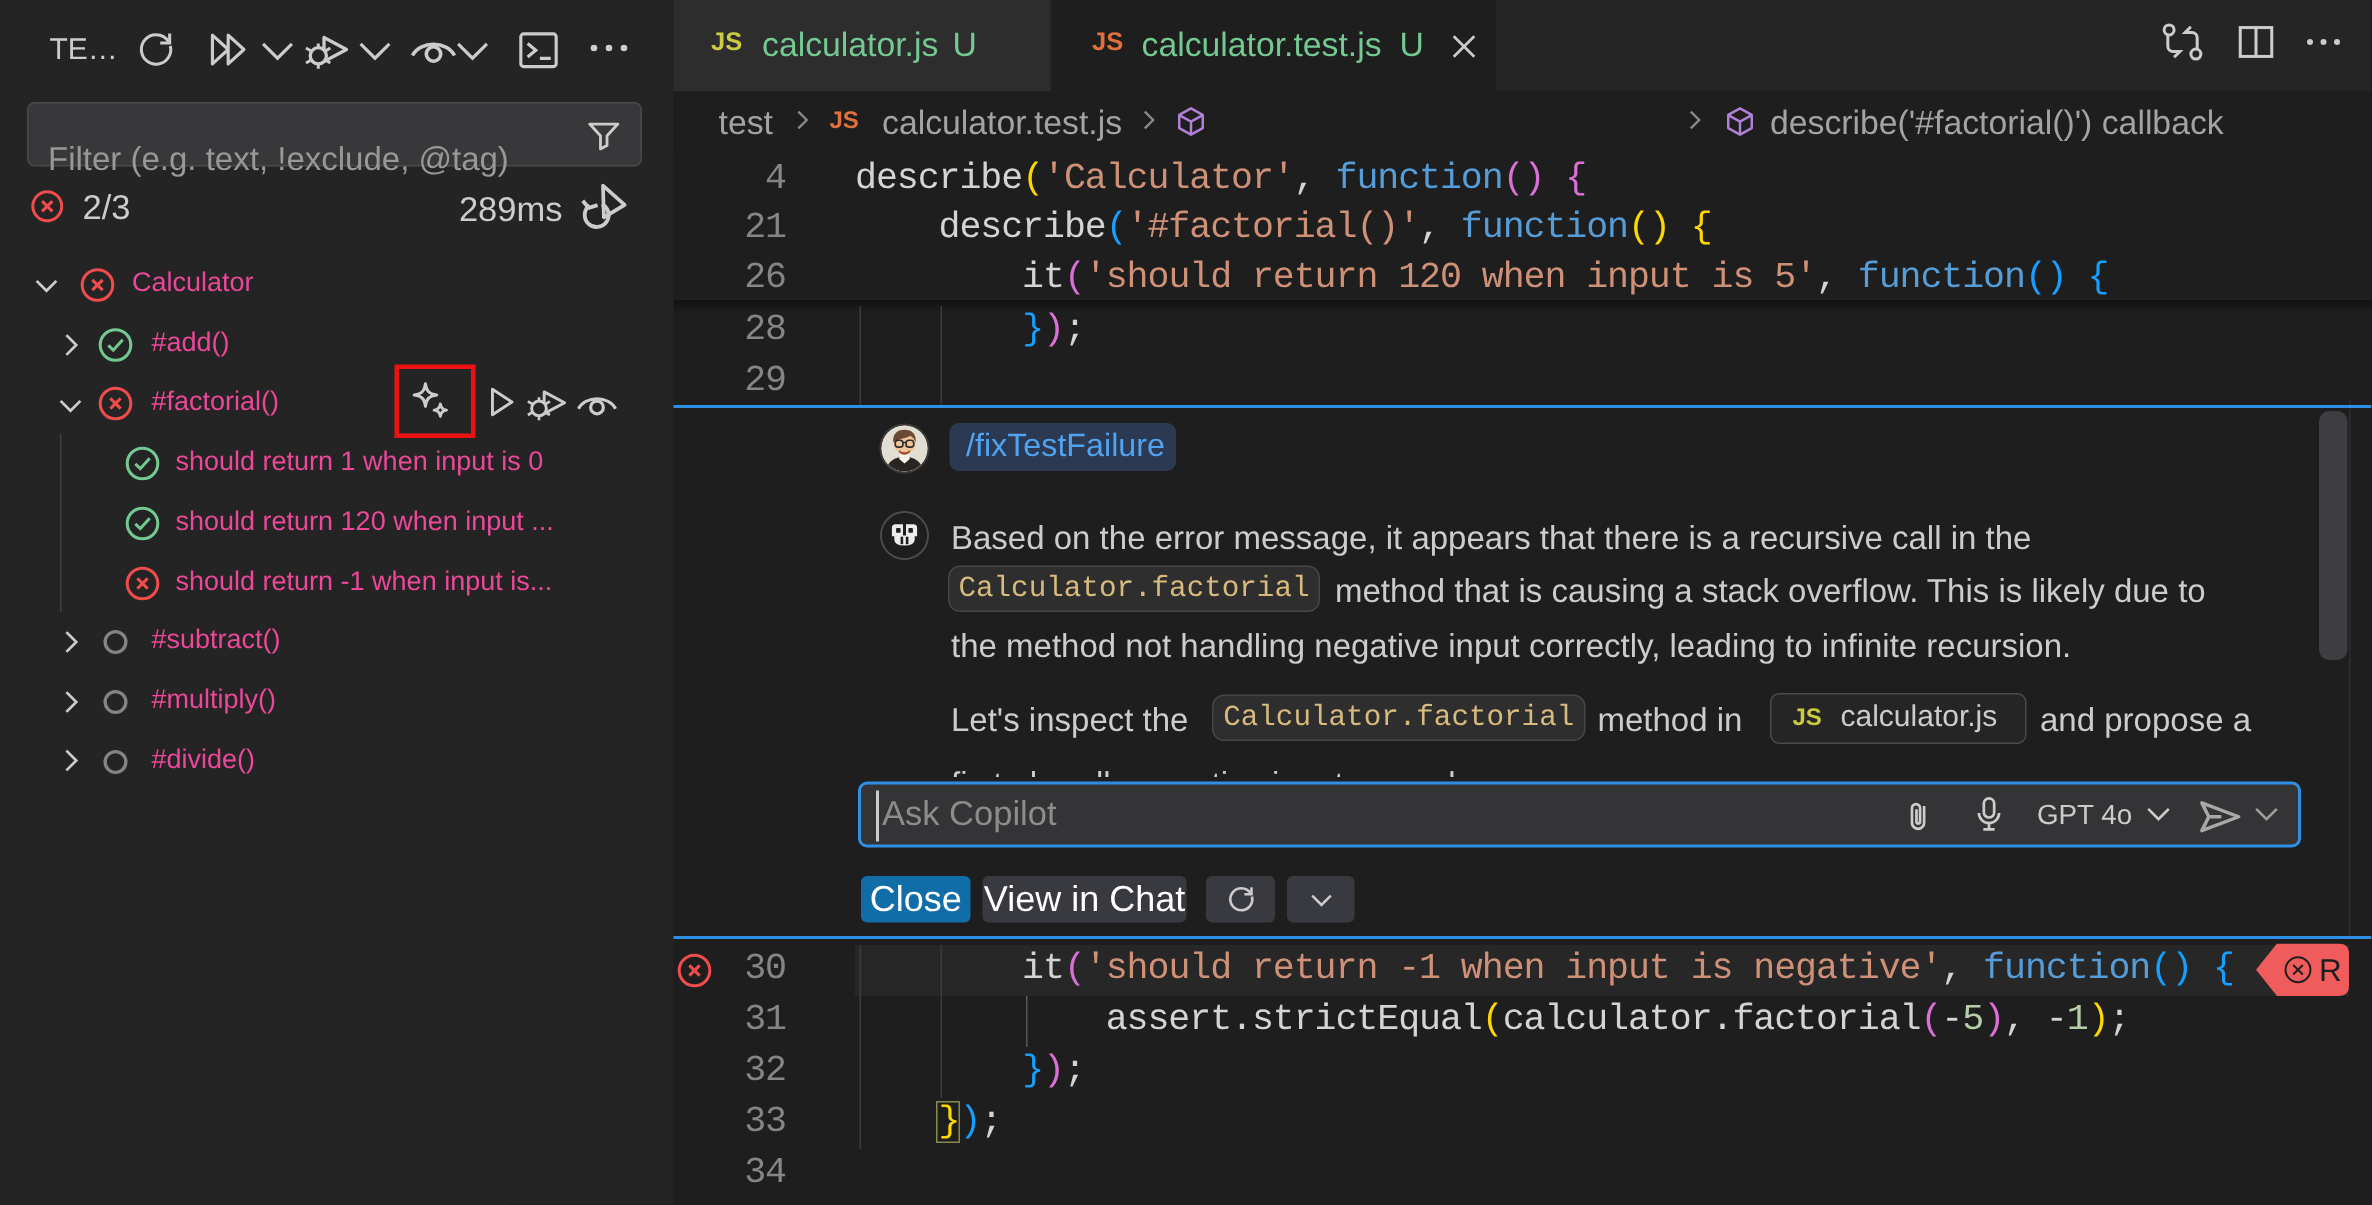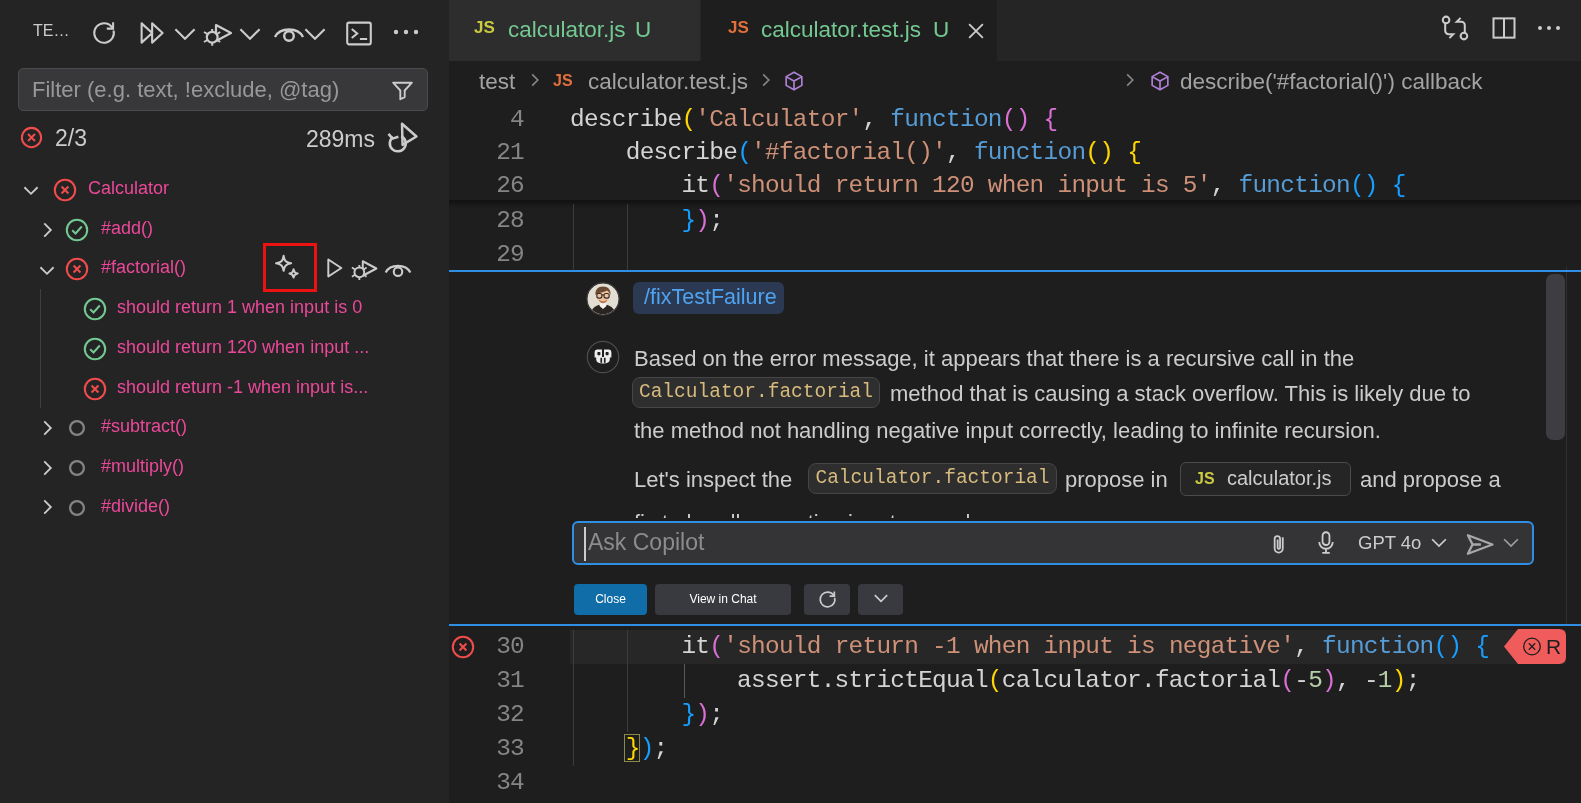--- a/index.html
+++ b/index.html
@@ -18,29 +18,29 @@
     font-family:"Liberation Mono", monospace; font-size:24.4px; letter-spacing:-0.71px; white-space:pre; color:#d4d4d4; }
   .lnum { position:absolute; left:0; width:75px; height:34px; line-height:34px; text-align:right;
     font-family:"Liberation Mono", monospace; font-size:24.4px; letter-spacing:-0.71px; color:#858585; }
   .kw { color:#569cd6; } .str { color:#ce9178; } .num { color:#b5cea8; }
   .b1 { color:#ffd700; } .b2 { color:#da70d6; } .b3 { color:#179fff; }
   .guide { position:absolute; width:1px; background:#3c3c3c; }
   .bc { font-size:22.5px; color:#a3a3a3; white-space:nowrap; }
   .chat { position:absolute; font-size:22px; color:#cccccc; white-space:nowrap; line-height:30px; }
   .chip { position:absolute; background:#2e2e2e; border:1px solid #464646; border-radius:8px;
     font-family:"Liberation Mono", monospace; font-size:19.5px; color:#d7ba7d; text-align:center; }
-  .btn { position:absolute; height:31px; border-radius:4px; font-size:12px; color:#ffffff;
+  .btn { position:absolute; height:31px; border-radius:4px; font-size:24px; color:#ffffff;
     text-align:center; line-height:31px; }
 </style>
 </head>
 <body>
 <div id="root">
   <div id="sidebar">
 
-    <div class="abs tlabel" style="left:33px; top:22px; font-size:16px; color:#cccccc;">TE…</div>
+    <div class="abs tlabel" style="left:33px; top:22px; font-size:20px; color:#cccccc;">TE…</div>
     <svg class="abs" style="left:90px; top:19px;" width="28" height="28" viewBox="0 0 16 16">
       <path d="M13.45 6.6 A 5.6 5.6 0 1 1 8 2.4 c 2.1 0 3.9 1.1 4.9 2.8" fill="none" stroke="#cccccc" stroke-width="1.15"></path>
       <path d="M13.2 1.9 v 3.6 h -3.6" fill="none" stroke="#cccccc" stroke-width="1.15"></path>
     </svg>
     <svg class="abs" style="left:138px; top:19px;" width="30" height="28" viewBox="0 0 17 16">
       <path d="M2 2.5 L8 8 L2 13.5 Z M8 2.5 L14 8 L8 13.5 Z" fill="none" stroke="#cccccc" stroke-width="1.2" stroke-linejoin="round"></path>
     </svg>
     <svg class="abs" style="left:172px; top:26px;" width="26" height="16" viewBox="0 0 16 10">
       <path d="M2 2 L8 8 L14 2" fill="none" stroke="#cccccc" stroke-width="1.3"></path>
     </svg>
@@ -63,21 +63,21 @@
       <rect x="1.5" y="2" width="13" height="12" rx="1" fill="none" stroke="#cccccc" stroke-width="1.15"></rect>
       <path d="M4 5.5 L7 8 L4 10.5 M8.5 11 h 4" fill="none" stroke="#cccccc" stroke-width="1.15"></path>
     </svg>
     <svg class="abs" style="left:392px; top:26px;" width="30" height="12" viewBox="0 0 30 12">
       <circle cx="4" cy="6" r="2.2" fill="#cccccc"></circle>
         <circle cx="14" cy="6" r="2.2" fill="#cccccc"></circle>
         <circle cx="24" cy="6" r="2.2" fill="#cccccc"></circle>
     </svg>
 
     <div class="abs" style="left:18px; top:68px; width:410px; height:43px; background:#38383a; border:1px solid #4a4a4d; border-radius:5px;">
-      <div class="abs" style="left:13px; top:8px; font-size:22px; color:#989898; white-space:nowrap;">Filter (e.g. text, !exclude, @tag)</div>
+      <div class="abs" style="left:13px; top:24px; font-size:22px; color:#989898; white-space:nowrap;">Filter (e.g. text, !exclude, @tag)</div>
       <svg class="abs" style="right:12px; top:9px;" width="25" height="25" viewBox="0 0 16 16">
         <path d="M2 3 h 12 l -4.6 5 v 4.2 l -2.8 1.4 v -5.6 Z" fill="none" stroke="#cccccc" stroke-width="1.2" stroke-linejoin="round"></path>
       </svg>
     </div>
 
     <svg class="abs" style="left:20px; top:126px;" width="23" height="23" viewBox="0 0 16 16">
       <circle cx="8" cy="8" r="6.7" fill="none" stroke="#f14c4c" stroke-width="1.4"></circle>
       <path d="M5.6 5.6 L10.4 10.4 M10.4 5.6 L5.6 10.4" stroke="#f14c4c" stroke-width="1.4"></path>
     </svg>
     <div class="abs" style="left:55px; top:125px; font-size:23px; color:#cccccc;">2/3</div>
@@ -294,21 +294,21 @@
           <rect x="14.4" y="17.8" width="1.7" height="5" fill="#1e1e1e"></rect>
           <rect x="17.9" y="17.8" width="1.7" height="5" fill="#1e1e1e"></rect>
         </svg>
 
         <div class="chat" style="left:185px; top:77px;">Based on the error message, it appears that there is a recursive call in the</div>
         <div class="chip" style="left:183px; top:110px; width:248px; height:31px; line-height:29px;">Calculator.factorial</div>
         <div class="chat" style="left:441px; top:112px;">method that is causing a stack overflow. This is likely due to</div>
         <div class="chat" style="left:185px; top:149px;">the method not handling negative input correctly, leading to infinite recursion.</div>
         <div class="chat" style="left:185px; top:198px;">Let's inspect the</div>
         <div class="chip" style="left:359px; top:196px; width:249px; height:31px; line-height:29px;">Calculator.factorial</div>
-        <div class="chat" style="left:616px; top:198px;">propose in</div>
+        <div class="chat" style="left:616px; top:198px;">method in</div>
         <div class="abs" style="left:731px; top:195px; width:171px; height:34px; background:#252526; border:1px solid #4b4b4b; border-radius:6px;">
           <b class="abs" style="left:14px; top:7px; font-size:16px; color:#cbcb41;">JS</b>
           <div class="abs" style="left:46px; top:4px; font-size:20px; color:#cccccc;">calculator.js</div>
         </div>
         <div class="chat" style="left:911px; top:198px;">and propose a</div>
         <div class="abs" style="left:185px; top:236px; width:900px; height:15px; overflow:hidden;">
           <div class="chat" style="left:0; top:5px;">fix to handle negative input properly.</div>
         </div>
 
         <div class="abs" style="left:123px; top:254px; width:962px; height:44px; background:#343437; border:2px solid #2f8fe4; border-radius:6px;">

